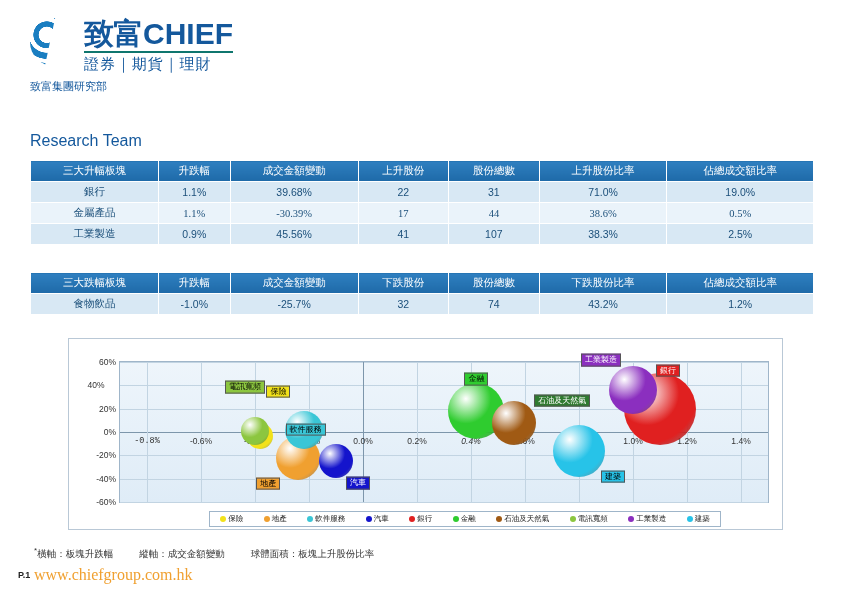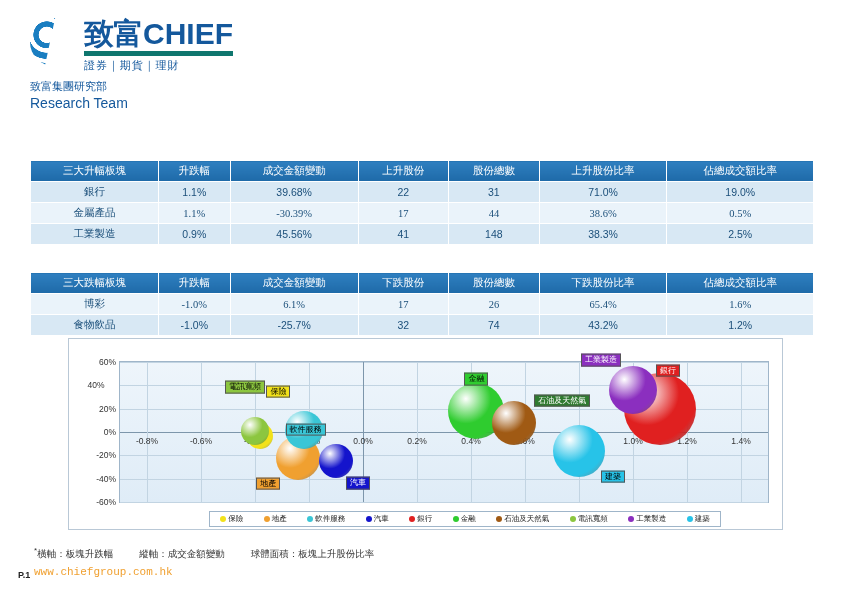--- a/index.html
+++ b/index.html
@@ -58,37 +58,38 @@
     color: #14589c;
     letter-spacing: -0.5px;
     line-height: 1.05;
     white-space: nowrap;
   }
   .logo-main .en {
     color: #14589c;
     letter-spacing: 0px;
   }
   .logo-sub {
-    font-size: 11px;
-    color: #14589c;
-    border-top: 5px solid #0f766e;
+    font-size: 15px;
+    color: #14589c;
+    border-top: 2px solid #0f766e;
     padding-top: 2px;
     margin-top: 1px;
     letter-spacing: 1px;
   }
   .dept {
     position: absolute;
     left: 30px;
     top: 79px;
     font-size: 11px;
     color: #14589c;
     line-height: 1.35;
   }
   .dept .en {
-    font-size: 14px;
+    font-size: 16px;
+    margin-top: 36px;
   }
 
   
   .title-row {
     position: absolute;
     left: 30px;
     right: 28px;
     top: 128px;
     display: flex;
     align-items: flex-end;
@@ -263,23 +264,23 @@
   }
   .footnote .star {
     vertical-align: super;
     font-size: 8px;
   }
   .footnote .gap { display: inline-block; width: 26px; }
   .site {
     position: absolute;
     left: 34px;
     top: 566px;
-    font-size: 11px;
+    font-size: 16px;
     color: #f0a030;
-    font-family: Liberation Mono, monospace;
+    font-family: Liberation Serif, serif;
   }
   .pageno {
     position: absolute;
     left: 18px;
     top: 570px;
     font-size: 9px;
     font-weight: bold;
     color: #222;
   }
 </style>
@@ -331,49 +332,40 @@
           <td>17</td>
           <td>44</td>
           <td>38.6%</td>
           <td>0.5%</td>
         </tr>
         <tr class="r2">
           <td>工業製造</td>
           <td>0.9%</td>
           <td>45.56%</td>
           <td>41</td>
-          <td>148</td>
+          <td>107</td>
           <td>38.3%</td>
           <td>2.5%</td>
         </tr>
       </tbody>
   </table>
 
   <table class="perf down">
     <thead>
         <tr id="lose-head">
           <th>三大跌幅板塊</th>
           <th>升跌幅</th>
           <th>成交金額變動</th>
           <th>下跌股份</th>
           <th>股份總數</th>
           <th>下跌股份比率</th>
           <th>佔總成交額比率</th>
         </tr>
       </thead>
     <tbody id="lose-body">
-        <tr class="r1">
-          <td>博彩</td>
-          <td>-1.0%</td>
-          <td>6.1%</td>
-          <td>17</td>
-          <td>26</td>
-          <td>65.4%</td>
-          <td>1.6%</td>
-        </tr>
         <tr class="r2">
           <td>食物飲品</td>
           <td>-1.0%</td>
           <td>-25.7%</td>
           <td>32</td>
           <td>74</td>
           <td>43.2%</td>
           <td>1.2%</td>
         </tr>
       </tbody>
@@ -389,33 +381,33 @@
         <div class="ytick" style="top: 46.6667px; left: -44px;">20%</div>
         <div class="axis-zero-h" style="top: 70px;"></div>
         <div class="ytick" style="top: 70px; left: -44px;">0%</div>
         <div class="gridline-h" style="top: 93.3333px;"></div>
         <div class="ytick" style="top: 93.3333px; left: -44px;">-20%</div>
         <div class="gridline-h" style="top: 116.667px;"></div>
         <div class="ytick" style="top: 116.667px; left: -44px;">-40%</div>
         <div class="gridline-h" style="top: 140px;"></div>
         <div class="ytick" style="top: 140px; left: -44px;">-60%</div>
         <div class="gridline-v" style="left: 27px;"></div>
-        <div class="xtick" style="left: 27px; top: 74px;">-0.8%</div>
+        <div class="xtick" style="left: 27px; top: 74px; font-family: Liberation Mono, monospace;">-0.8%</div>
         <div class="gridline-v" style="left: 81px;"></div>
         <div class="xtick" style="left: 81px; top: 74px;">-0.6%</div>
         <div class="gridline-v" style="left: 135px;"></div>
         <div class="xtick" style="left: 135px; top: 74px;">-0.4%</div>
         <div class="gridline-v" style="left: 189px;"></div>
         <div class="xtick" style="left: 189px; top: 74px;">-0.2%</div>
         <div class="axis-zero-v" style="left: 243px;"></div>
         <div class="xtick" style="left: 243px; top: 74px;">0.0%</div>
         <div class="gridline-v" style="left: 297px;"></div>
         <div class="xtick" style="left: 297px; top: 74px;">0.2%</div>
         <div class="gridline-v" style="left: 351px;"></div>
-        <div class="xtick" style="left: 351px; top: 74px;">0.4%</div>
+        <div class="xtick" style="left: 351px; top: 74px; font-style: italic;">0.4%</div>
         <div class="gridline-v" style="left: 405px;"></div>
         <div class="xtick" style="left: 405px; top: 74px;">0.6%</div>
         <div class="gridline-v" style="left: 459px;"></div>
         <div class="xtick" style="left: 459px; top: 74px;">0.8%</div>
         <div class="gridline-v" style="left: 513px;"></div>
         <div class="xtick" style="left: 513px; top: 74px;">1.0%</div>
         <div class="gridline-v" style="left: 567px;"></div>
         <div class="xtick" style="left: 567px; top: 74px;">1.2%</div>
         <div class="gridline-v" style="left: 621px;"></div>
         <div class="xtick" style="left: 621px; top: 74px;">1.4%</div>

